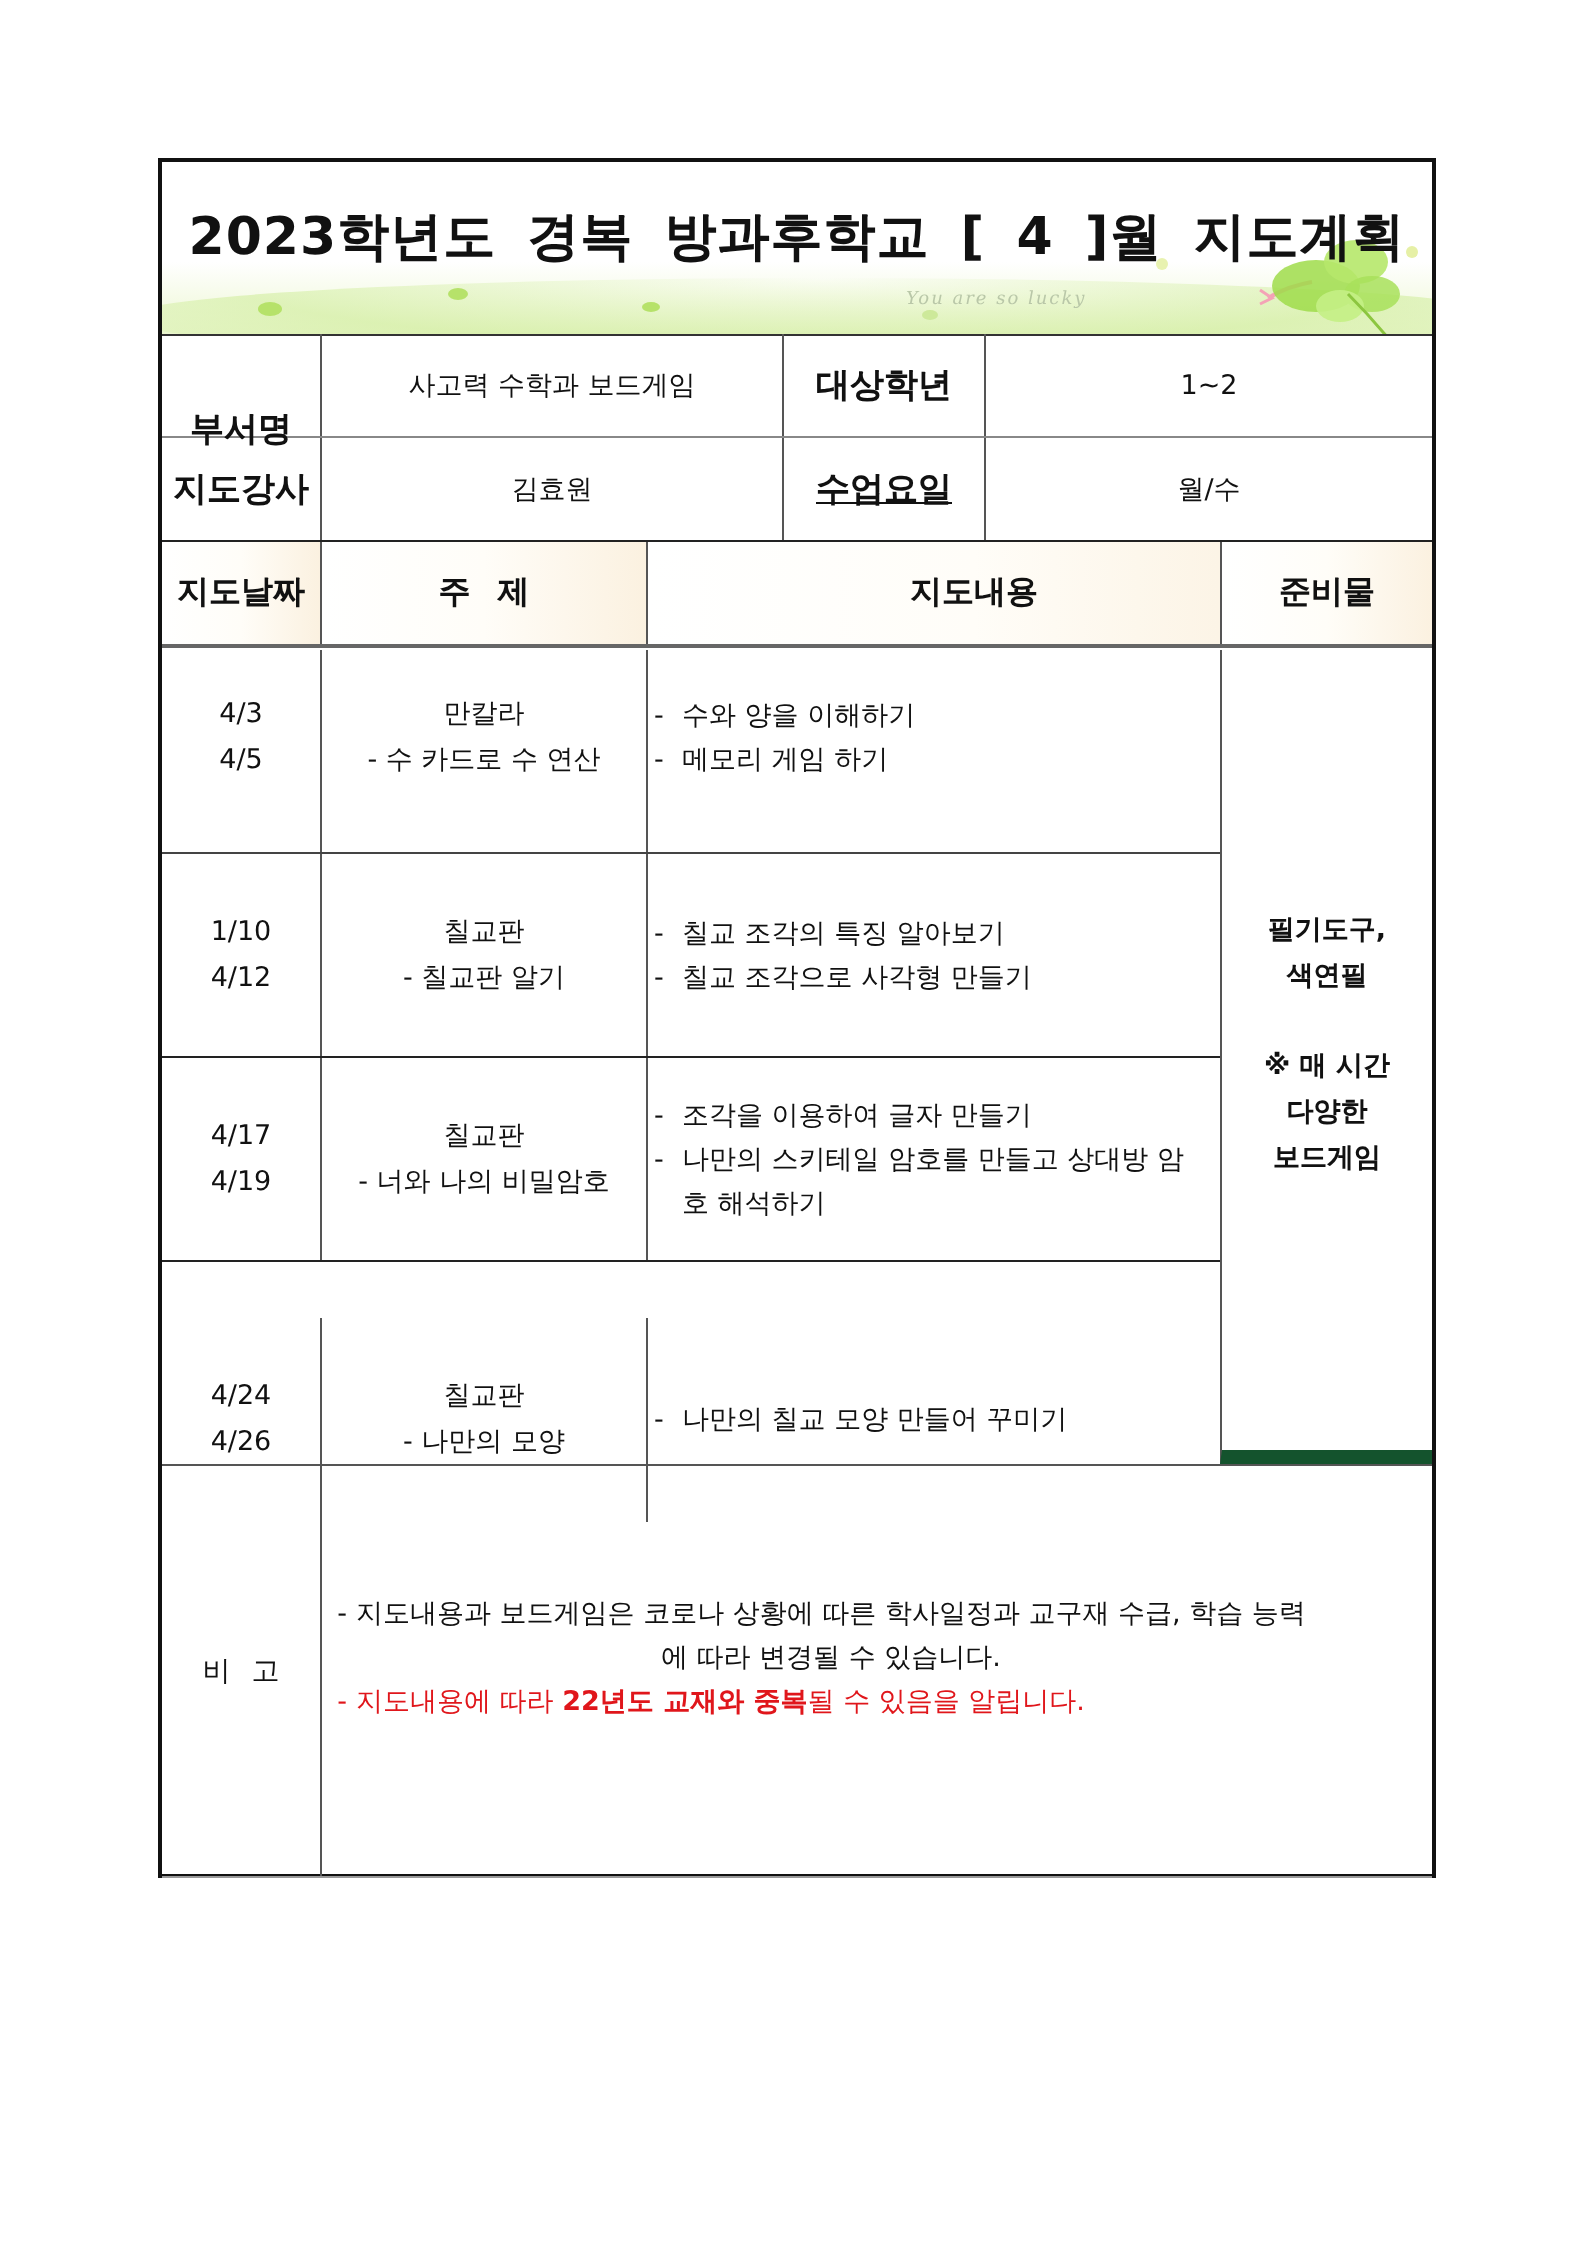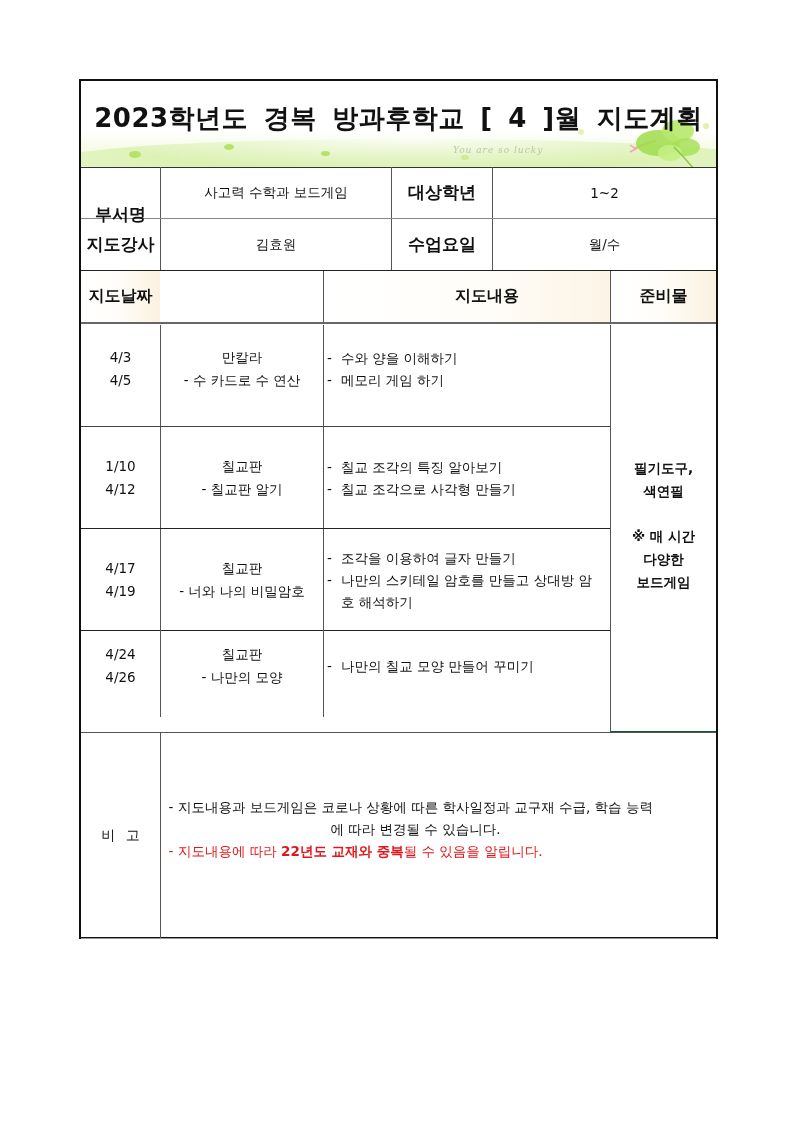--- a/index.html
+++ b/index.html
@@ -66,31 +66,32 @@
     <div class="row" style="top:0;height:52px;border-bottom-color:#888;">
       <div class="cell lbl" style="left:0;width:79px;margin-top:44px;">부서명</div>
       <div class="cell lbl bl" style="left:310px;width:101px;">대상학년</div>
       <div class="cell val bl" style="left:79px;width:231px;">사고력 수학과 보드게임</div>
       <div class="cell val bl" style="left:411px;width:224px;">1~2</div>
     </div>
 
     <div class="row" style="top:52px;height:52px;border-bottom:1px solid #222;">
       <div class="cell lbl" style="left:0;width:79px;">지도강사</div>
       <div class="cell val bl" style="left:79px;width:231px;">김효원</div>
-      <div class="cell lbl bl" style="left:310px;width:101px;">수업요일</div>
+      <div class="cell lbl bl" style="left:310px;width:101px;text-decoration:underline;">수업요일</div>
       <div class="cell val bl" style="left:411px;width:224px;">월/수</div>
     </div>
 
     <div class="row hdr-row" style="top:104px;height:53px;">
       <div class="cell lbl hdr" style="left:0;width:79px;font-size:16px;">지도날짜</div>
+      <div class="cell lbl hdr bl" style="left:79px;width:163px;font-size:16px;word-spacing:8px;">주 제</div>
       <div class="cell lbl hdr bl" style="left:242px;width:327px;font-size:16px;">지도내용</div>
       <div class="cell lbl hdr bl" style="left:529px;width:106px;font-size:16px;">준비물</div>
     </div>
 
-    <div class="cell bl" style="left:529px;top:158px;width:106px;height:407px;border-bottom:1px solid #14532d;">
+    <div class="cell bl" style="left:529px;top:158px;width:106px;height:407px;border-bottom:7px solid #14532d;">
       <div class="prep" style="margin-top:-6px;">
         <span>필기도구,</span>
         <span>색연필</span>
         <span class="gap"></span>
         <span>※ 매 시간</span>
         <span>다양한</span>
         <span>보드게임</span>
       </div>
     </div>
 
@@ -168,21 +169,21 @@
               <span>조각을 이용하여 글자 만들기</span>
             </div>
           <div class="li">
               <span class="dash">-</span>
               <span style="max-width:262px;">나만의 스키테일 암호를 만들고 상대방 암호 해석하기</span>
             </div>
         </div>
       </div>
     </div>
 
-    <div class="row" style="top:448px;height:102px;width:529px;border-bottom:none;padding-left:48px;">
+    <div class="row" style="top:492px;height:102px;width:529px;border-bottom:none;padding-left:48px;">
       <div class="cell" style="left:0;width:79px;">
         <div class="stack">
           <span>4/24</span>
           <span>4/26</span>
         </div>
       </div>
       <div class="cell bl" style="left:79px;width:163px;">
         <div class="stack">
           <span>칠교판</span>
           <span>- 나만의 모양</span>

